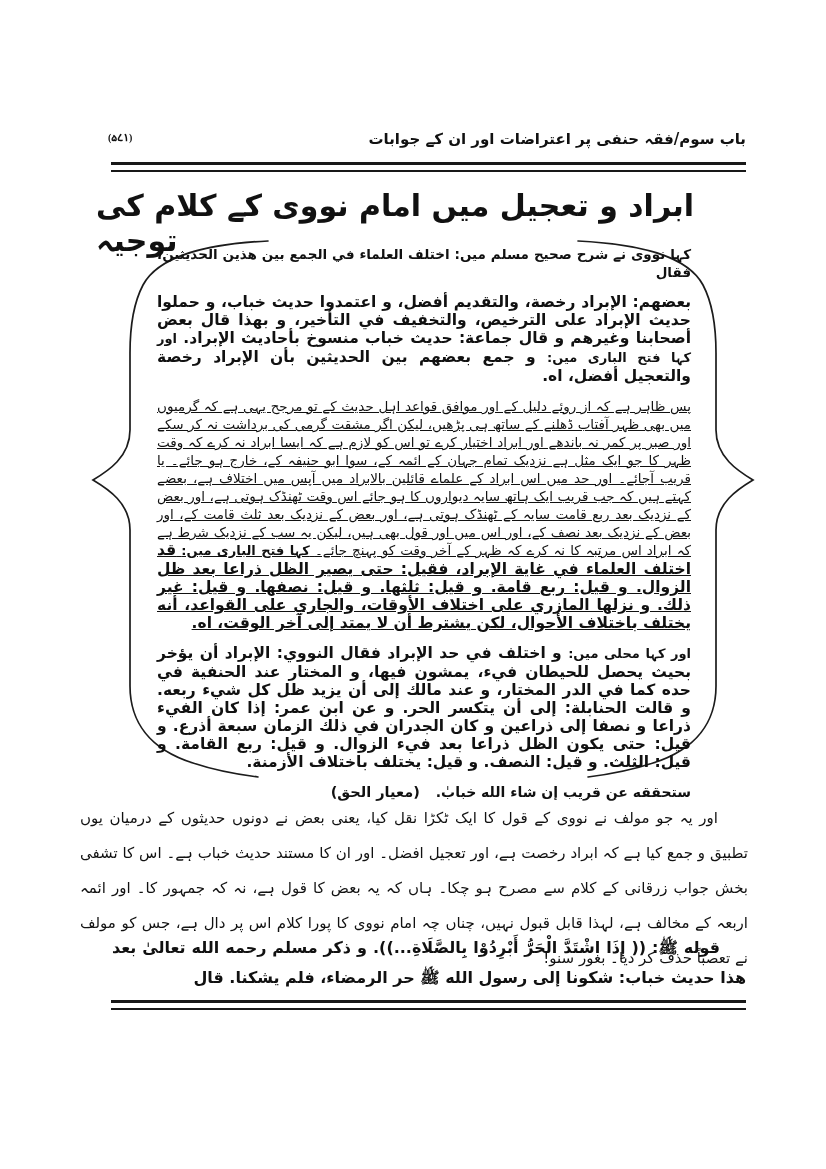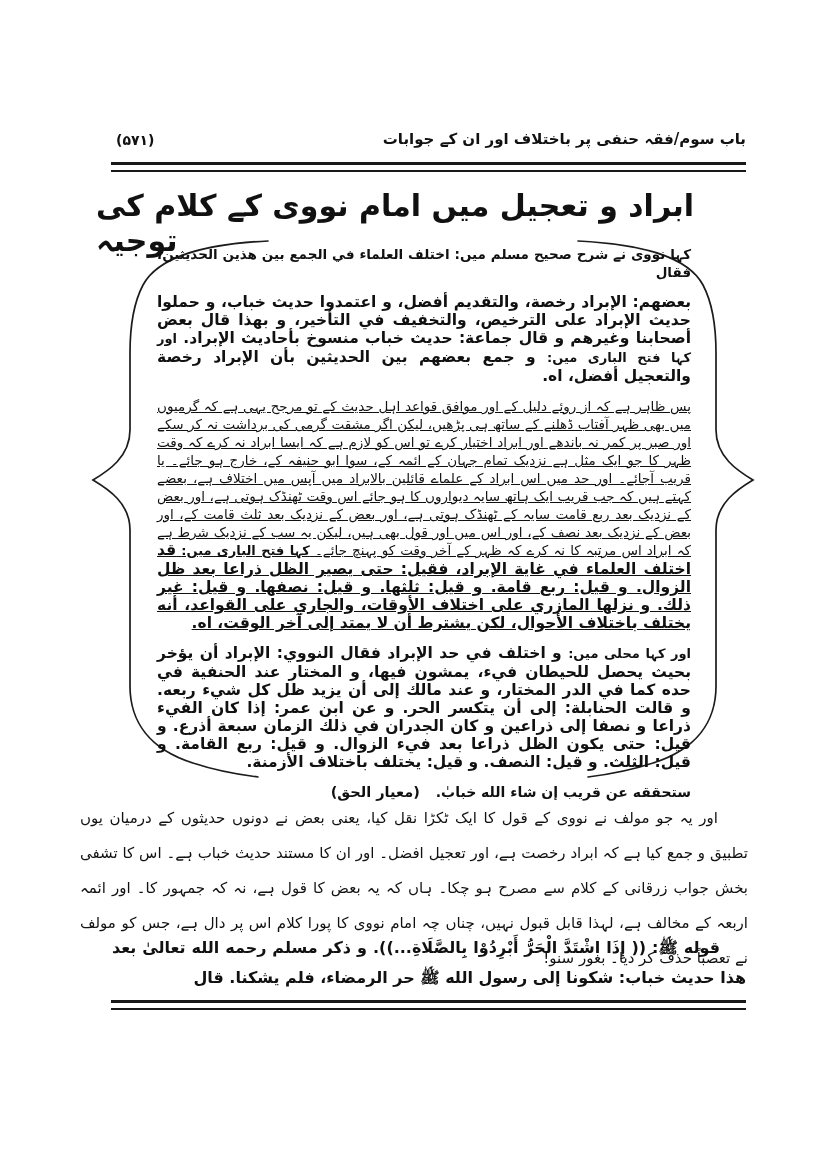--- a/index.html
+++ b/index.html
@@ -4,21 +4,21 @@
 <style>
   html,body{margin:0;padding:0;}
   body{
     width:826px;height:1169px;background:#ffffff;position:relative;
     font-family:"DejaVu Sans",sans-serif;color:#111;overflow:hidden;
   }
   .abs{position:absolute;}
   
   .hdr-title{top:130px;left:112px;width:634px;text-align:right;
     font-size:15px;font-weight:700;direction:rtl;}
-  .hdr-page{top:132px;left:116px;font-size:14px;font-weight:600;direction:ltr;}
+  .hdr-page{top:132px;left:108px;font-size:10px;font-weight:600;direction:ltr;font-family:Liberation Serif, serif;}
   .rule{left:111px;width:635px;height:5px;
     border-top:3px solid #181818;border-bottom:2px solid #181818;}
   .rule-top{top:162px;}
   .rule-bottom{top:1000px;}
   
   .sec-title{top:188px;left:96px;width:666px;text-align:left;direction:rtl;
     font-size:30px;font-weight:800;letter-spacing:-0.5px;}
   
   svg.frame{left:0;top:0;pointer-events:none;}
   
@@ -33,21 +33,21 @@
   
   .commentary{top:801px;left:80px;width:668px;direction:rtl;text-align:justify;
     font-size:15px;line-height:35px;text-indent:30px;}
   
   .qaul{top:933px;left:112px;width:634px;direction:rtl;text-align:justify;
     font-size:16px;line-height:30px;text-indent:26px;font-weight:700;}
 </style>
 </head>
 <body>
 
-<div class="abs hdr-title">باب سوم/فقہ حنفی پر باختلاف اور ان کے جوابات</div>
+<div class="abs hdr-title">باب سوم/فقہ حنفی پر اعتراضات اور ان کے جوابات</div>
 <div class="abs hdr-page">(۵۷۱)</div>
 <div class="abs rule rule-top"></div>
 
 <div class="abs sec-title">ابراد و تعجیل میں امام نووی کے کلام کی توجیہ</div>
 
 <svg class="abs frame" width="826" height="1169" viewBox="0 0 826 1169" aria-hidden="true">
   <g stroke="#1c1c1c" stroke-width="1.7" fill="none" stroke-linecap="round">
     <path d="M 268 241 C 208 244, 159 255, 143 285 C 133 304, 130 329, 130 353
          L 130 430 C 130 457, 108 471, 93 480 C 108 489, 130 503, 130 530
          L 130 686 C 130 721, 149 749, 193 763 C 211 769, 234 774, 258 777"></path>

